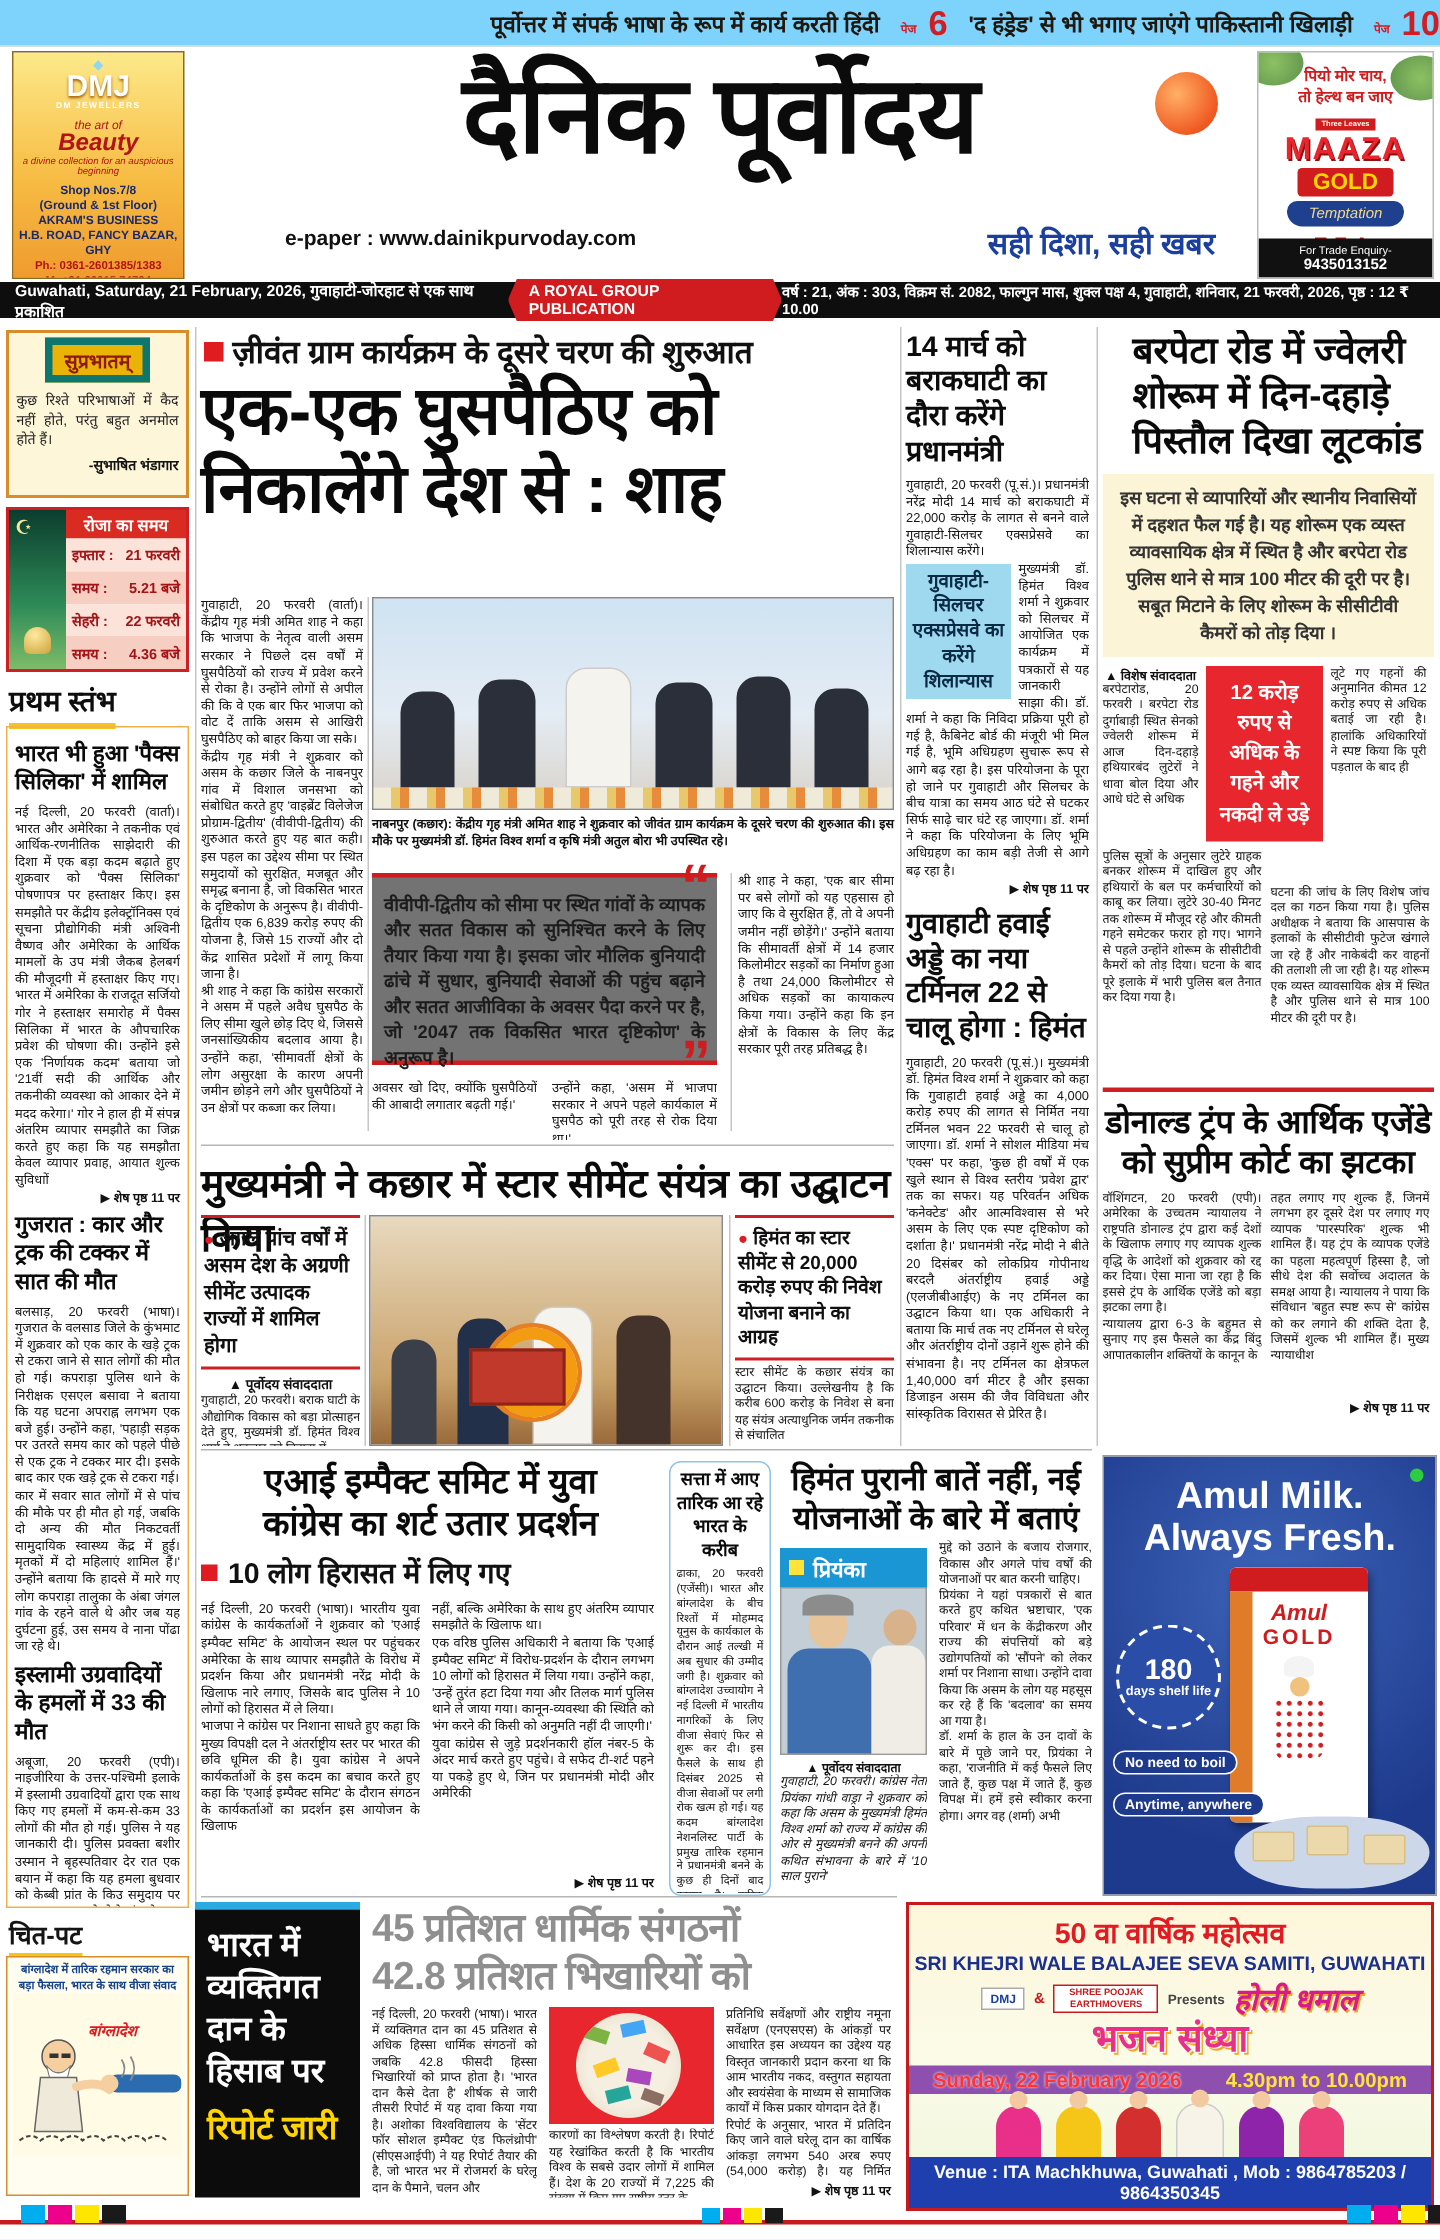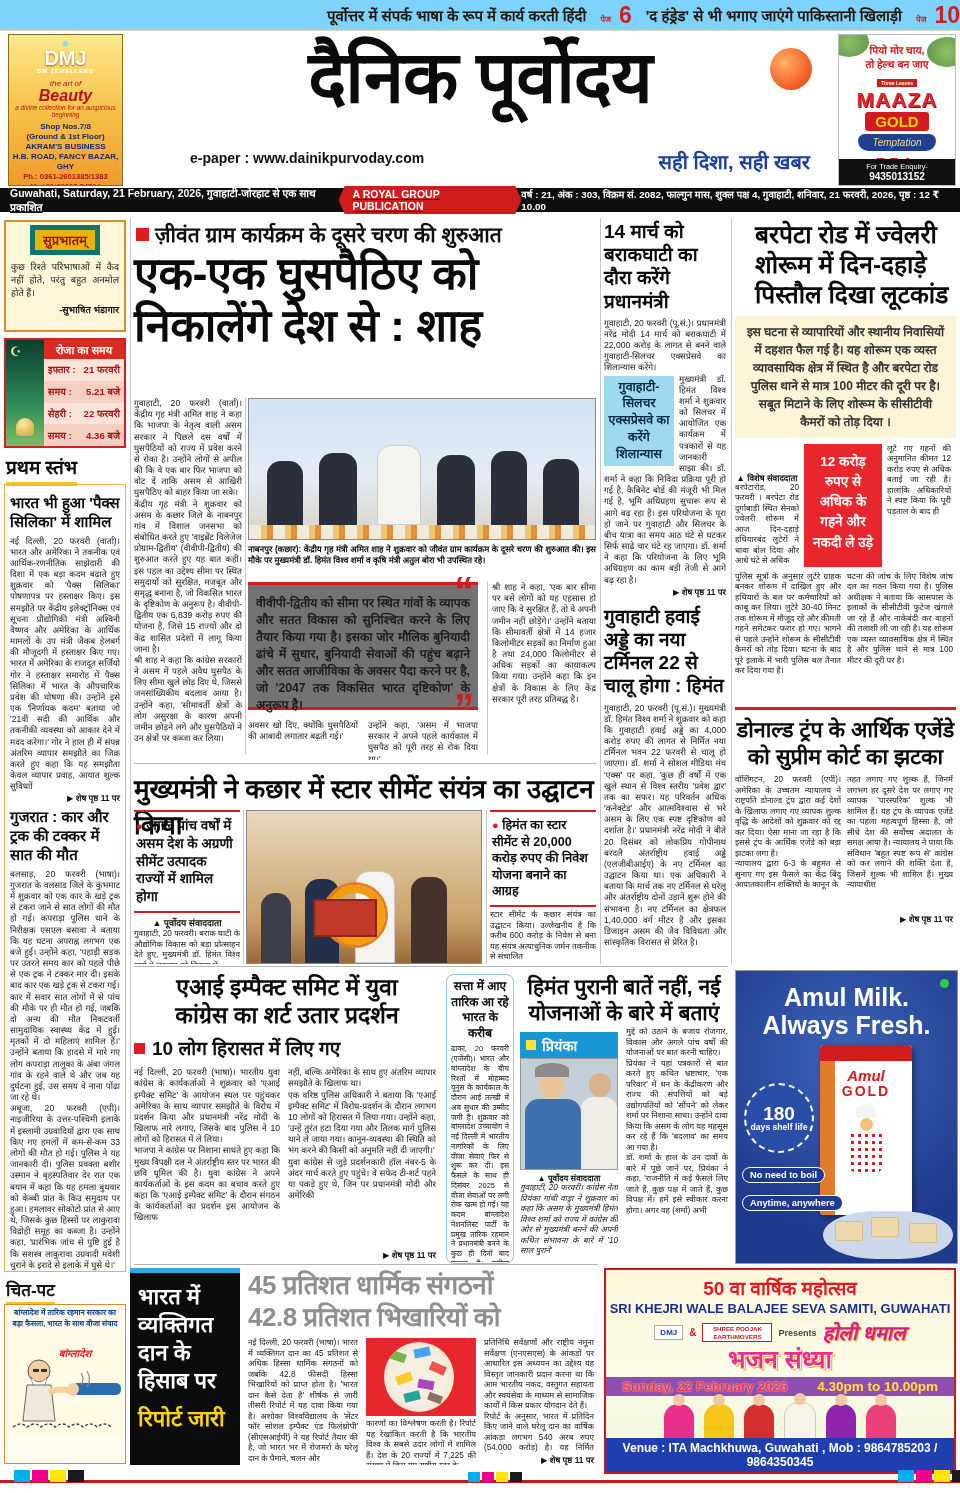--- a/index.html
+++ b/index.html
@@ -50,21 +50,21 @@
   #maaza .gold{display:inline-block;background:#d01c1e;color:#ffd400;font-weight:900;font-size:15px;
                padding:1px 10px;border-radius:3px;margin-top:2px;}
   #maaza .temp{display:inline-block;background:#1f3f8f;color:#f0d98c;font-style:italic;font-size:10px;
                padding:3px 14px;border-radius:8px 8px 12px 12px;margin-top:3px;}
   #maaza .tea{color:#d01c1e;font-weight:900;font-size:13px;letter-spacing:5px;margin-top:4px;}
   #maaza .trade{position:absolute;left:0;right:0;bottom:0;background:#111;color:#fff;font-size:7.4px;
                 padding:3px 1px;}
   #maaza .trade b{font-size:10px;}
   
   #datebar{left:0;top:188px;width:960px;height:24px;background:#0e0e0e;display:flex;
-           align-items:center;justify-content:space-between;padding:0 10px;box-sizing:border-box;text-decoration:underline;}
+           align-items:center;justify-content:space-between;padding:0 10px;box-sizing:border-box;}
   #datebar .dl{color:#fff;font-weight:bold;font-size:10.5px;}
   #datebar .ribbon{background:#d01c1e;color:#fff;font-weight:900;font-size:10.5px;padding:2px 14px;
                    clip-path:polygon(6px 0,calc(100% - 6px) 0,100% 50%,calc(100% - 6px) 100%,6px 100%,0 50%);}
   #datebar .dr{color:#fff;font-size:9.8px;font-weight:bold;}
   
   #content{left:0;top:214px;width:960px;height:1279px;position:absolute;}
   
   #suprabhatam{left:4px;top:6px;width:122px;height:112px;border:2px solid #d88c2a;background:#fdf6d8;
                box-sizing:border-box;padding:3px 5px;text-align:center;}
   #suprabhatam .ttl{display:inline-block;background:#eab308;border:5px solid #0f766e;color:#8e1a12;
@@ -322,20 +322,21 @@
 
     <div class="abs" id="pratham">प्रथम स्तंभ</div>
 
     <div class="abs" id="sidearts">
       <div class="side-head">भारत भी हुआ 'पैक्स सिलिका' में शामिल</div>
       <div class="body-txt">नई दिल्ली, 20 फरवरी (वार्ता)। भारत और अमेरिका ने तकनीक एवं आर्थिक-रणनीतिक साझेदारी की दिशा में एक बड़ा कदम बढ़ाते हुए शुक्रवार को 'पैक्स सिलिका' पोषणापत्र पर हस्ताक्षर किए। इस समझौते पर केंद्रीय इलेक्ट्रॉनिक्स एवं सूचना प्रौद्योगिकी मंत्री अश्विनी वैष्णव और अमेरिका के आर्थिक मामलों के उप मंत्री जैकब हेलबर्ग की मौजूदगी में हस्ताक्षर किए गए। भारत में अमेरिका के राजदूत सर्जियो गोर ने हस्ताक्षर समारोह में पैक्स सिलिका में भारत के औपचारिक प्रवेश की घोषणा की। उन्होंने इसे एक 'निर्णायक कदम' बताया जो '21वीं सदी की आर्थिक और तकनीकी व्यवस्था को आकार देने में मदद करेगा।' गोर ने हाल ही में संपन्न अंतरिम व्यापार समझौते का जिक्र करते हुए कहा कि यह समझौता केवल व्यापार प्रवाह, आयात शुल्क सुविधाों</div>
       <div class="jump">▶ शेष पृष्ठ 11 पर</div>
       <div class="side-head">गुजरात : कार और ट्रक की टक्कर में सात की मौत</div>
       <div class="body-txt pre">बलसाड़, 20 फरवरी (भाषा)। गुजरात के वलसाड जिले के कुंभमाट में शुक्रवार को एक कार के खड़े ट्रक से टकरा जाने से सात लोगों की मौत हो गई। कपराड़ा पुलिस थाने के निरीक्षक एसएल बसावा ने बताया कि यह घटना अपराह्न लगभग एक बजे हुई। उन्होंने कहा, 'पहाड़ी सड़क पर उतरते समय कार को पहले पीछे से एक ट्रक ने टक्कर मार दी। इसके बाद कार एक खड़े ट्रक से टकरा गई।
 कार में सवार सात लोगों में से पांच की मौके पर ही मौत हो गई, जबकि दो अन्य की मौत निकटवर्ती सामुदायिक स्वास्थ्य केंद्र में हुई। मृतकों में दो महिलाएं शामिल हैं।' उन्होंने बताया कि हादसे में मारे गए लोग कपराड़ा तालुका के अंबा जंगल गांव के रहने वाले थे और जब यह दुर्घटना हुई, उस समय वे नाना पोंढा जा रहे थे।</div>
+      <div class="side-head">इस्लामी उग्रवादियों के हमलों में 33 की मौत</div>
       <div class="body-txt">अबूजा, 20 फरवरी (एपी)। नाइजीरिया के उत्तर-पश्चिमी इलाके में इस्लामी उग्रवादियों द्वारा एक साथ किए गए हमलों में कम-से-कम 33 लोगों की मौत हो गई। पुलिस ने यह जानकारी दी। पुलिस प्रवक्ता बशीर उस्मान ने बृहस्पतिवार देर रात एक बयान में कहा कि यह हमला बुधवार को केब्बी प्रांत के किउ समुदाय पर हुआ। हमलावर सोकोटो प्रांत से आए थे, जिसके कुछ हिस्सों पर लाकुरावा विद्रोही समूह का कब्जा है। उन्होंने कहा, 'प्रारंभिक जांच से पुष्टि हुई है कि सशस्त्र लाकुरावा उग्रवादी मवेशी चुराने के इरादे से इलाके में घुसे थे।'</div>
     </div>
 
     <div class="abs" id="chitpat-head">चित-पट</div>
     <div class="abs" id="chitpat-box">
       <div class="cap">बांग्लादेश में तारिक रहमान सरकार का बड़ा फैसला, भारत के साथ वीजा संवाद</div>
       <svg width="112" height="108" viewBox="0 0 112 108">
         <rect x="0" y="0" width="112" height="108" fill="#fffbe4"></rect>
         <text x="66" y="28" font-size="10" font-weight="bold" font-style="italic" fill="#e01b22" text-anchor="middle" id="cartoon-label-txt">बांग्लादेश</text>
         <circle cx="30" cy="42" r="11" fill="#f5cfa0" stroke="#555" stroke-width="1"></circle>
@@ -410,31 +411,31 @@
       <div class="jump">▶ शेष पृष्ठ 11 पर</div>
       <div class="c5-head" style="margin-top:8px;">गुवाहाटी हवाई अड्डे का नया टर्मिनल 22 से चालू होगा : हिमंत</div>
       <div class="body-txt">गुवाहाटी, 20 फरवरी (पू.सं.)। मुख्यमंत्री डॉ. हिमंत विश्व शर्मा ने शुक्रवार को कहा कि गुवाहाटी हवाई अड्डे का 4,000 करोड़ रुपए की लागत से निर्मित नया टर्मिनल भवन 22 फरवरी से चालू हो जाएगा। डॉ. शर्मा ने सोशल मीडिया मंच 'एक्स' पर कहा, 'कुछ ही वर्षों में एक खुले स्थान से विश्व स्तरीय 'प्रवेश द्वार' तक का सफर। यह परिवर्तन अधिक 'कनेक्टेड' और आत्मविश्वास से भरे असम के लिए एक स्पष्ट दृष्टिकोण को दर्शाता है।' प्रधानमंत्री नरेंद्र मोदी ने बीते 20 दिसंबर को लोकप्रिय गोपीनाथ बरदलै अंतर्राष्ट्रीय हवाई अड्डे (एलजीबीआईए) के नए टर्मिनल का उद्घाटन किया था। एक अधिकारी ने बताया कि मार्च तक नए टर्मिनल से घरेलू और अंतर्राष्ट्रीय दोनों उड़ानें शुरू होने की संभावना है। नए टर्मिनल का क्षेत्रफल 1,40,000 वर्ग मीटर है और इसका डिजाइन असम की जैव विविधता और सांस्कृतिक विरासत से प्रेरित है।</div>
     </div>
 
     <div id="rightcol">
       <div id="rob-head">बरपेटा रोड में ज्वेलरी शोरूम में दिन-दहाड़े पिस्तौल दिखा लूटकांड</div>
       <div id="standfirst">इस घटना से व्यापारियों और स्थानीय निवासियों में दहशत फैल गई है। यह शोरूम एक व्यस्त व्यावसायिक क्षेत्र में स्थित है और बरपेटा रोड पुलिस थाने से मात्र 100 मीटर की दूरी पर है। सबूत मिटाने के लिए शोरूम के सीसीटीवी कैमरों को तोड़ दिया ।</div>
       <div style="display:flex;gap:5px;margin-top:6px;">
         <div style="width:64px;">
-          <div class="byline" style="font-size:8.4px;margin-top:28px;">▲ विशेष संवाददाता</div>
+          <div class="byline" style="font-size:8.4px;">▲ विशेष संवाददाता</div>
           <div class="body-sm">बरपेटारोड, 20 फरवरी । बरपेटा रोड दुर्गाबाड़ी स्थित सेनको ज्वेलरी शोरूम में आज दिन-दहाड़े हथियारबंद लुटेरों ने धावा बोल दिया और आधे घंटे से अधिक</div>
         </div>
         <div id="redbox">12 करोड़ रुपए से अधिक के गहने और नकदी ले उड़े</div>
         <div style="width:64px;">
           <div class="body-sm">लूटे गए गहनों की अनुमानित कीमत 12 करोड़ रुपए से अधिक बताई जा रही है। हालांकि अधिकारियों ने स्पष्ट किया कि पूरी पड़ताल के बाद ही</div>
         </div>
       </div>
       <div style="display:flex;gap:6px;margin-top:5px;">
         <div class="body-sm" style="width:106px;height:128px;">पुलिस सूत्रों के अनुसार लुटेरे ग्राहक बनकर शोरूम में दाखिल हुए और हथियारों के बल पर कर्मचारियों को काबू कर लिया। लुटेरे 30-40 मिनट तक शोरूम में मौजूद रहे और कीमती गहने समेटकर फरार हो गए। भागने से पहले उन्होंने शोरूम के सीसीटीवी कैमरों को तोड़ दिया। घटना के बाद पूरे इलाके में भारी पुलिस बल तैनात कर दिया गया है।</div>
-        <div class="body-sm" style="width:106px;height:128px;">घटना की जांच के लिए विशेष जांच दल का गठन किया गया है। पुलिस अधीक्षक ने बताया कि आसपास के इलाकों के सीसीटीवी फुटेज खंगाले जा रहे हैं और नाकेबंदी कर वाहनों की तलाशी ली जा रही है। यह शोरूम एक व्यस्त व्यावसायिक क्षेत्र में स्थित है और पुलिस थाने से मात्र 100 मीटर की दूरी पर है।</div>
+        <div class="body-sm" style="width:106px;height:128px;margin-top:24px;">घटना की जांच के लिए विशेष जांच दल का गठन किया गया है। पुलिस अधीक्षक ने बताया कि आसपास के इलाकों के सीसीटीवी फुटेज खंगाले जा रहे हैं और नाकेबंदी कर वाहनों की तलाशी ली जा रही है। यह शोरूम एक व्यस्त व्यावसायिक क्षेत्र में स्थित है और पुलिस थाने से मात्र 100 मीटर की दूरी पर है।</div>
       </div>
       <div class="redrule"></div>
       <div id="trump-head">डोनाल्ड ट्रंप के आर्थिक एजेंडे को सुप्रीम कोर्ट का झटका</div>
       <div style="display:flex;gap:6px;margin-top:5px;">
         <div class="body-sm pre" style="width:106px;height:150px;">वॉशिंगटन, 20 फरवरी (एपी)। अमेरिका के उच्चतम न्यायालय ने राष्ट्रपति डोनाल्ड ट्रंप द्वारा कई देशों के खिलाफ लगाए गए व्यापक शुल्क वृद्धि के आदेशों को शुक्रवार को रद्द कर दिया। ऐसा माना जा रहा है कि इससे ट्रंप के आर्थिक एजेंडे को बड़ा झटका लगा है।
 न्यायालय द्वारा 6-3 के बहुमत से सुनाए गए इस फैसले का केंद्र बिंदु आपातकालीन शक्तियों के कानून के</div>
         <div style="width:106px;">
           <div class="body-sm" style="height:138px;">तहत लगाए गए शुल्क हैं, जिनमें लगभग हर दूसरे देश पर लगाए गए व्यापक 'पारस्परिक' शुल्क भी शामिल हैं। यह ट्रंप के व्यापक एजेंडे का पहला महत्वपूर्ण हिस्सा है, जो सीधे देश की सर्वोच्च अदालत के समक्ष आया है। न्यायालय ने पाया कि संविधान 'बहुत स्पष्ट रूप से' कांग्रेस को कर लगाने की शक्ति देता है, जिसमें शुल्क भी शामिल हैं। मुख्य न्यायाधीश</div>
           <div class="jump">▶ शेष पृष्ठ 11 पर</div>
         </div>

